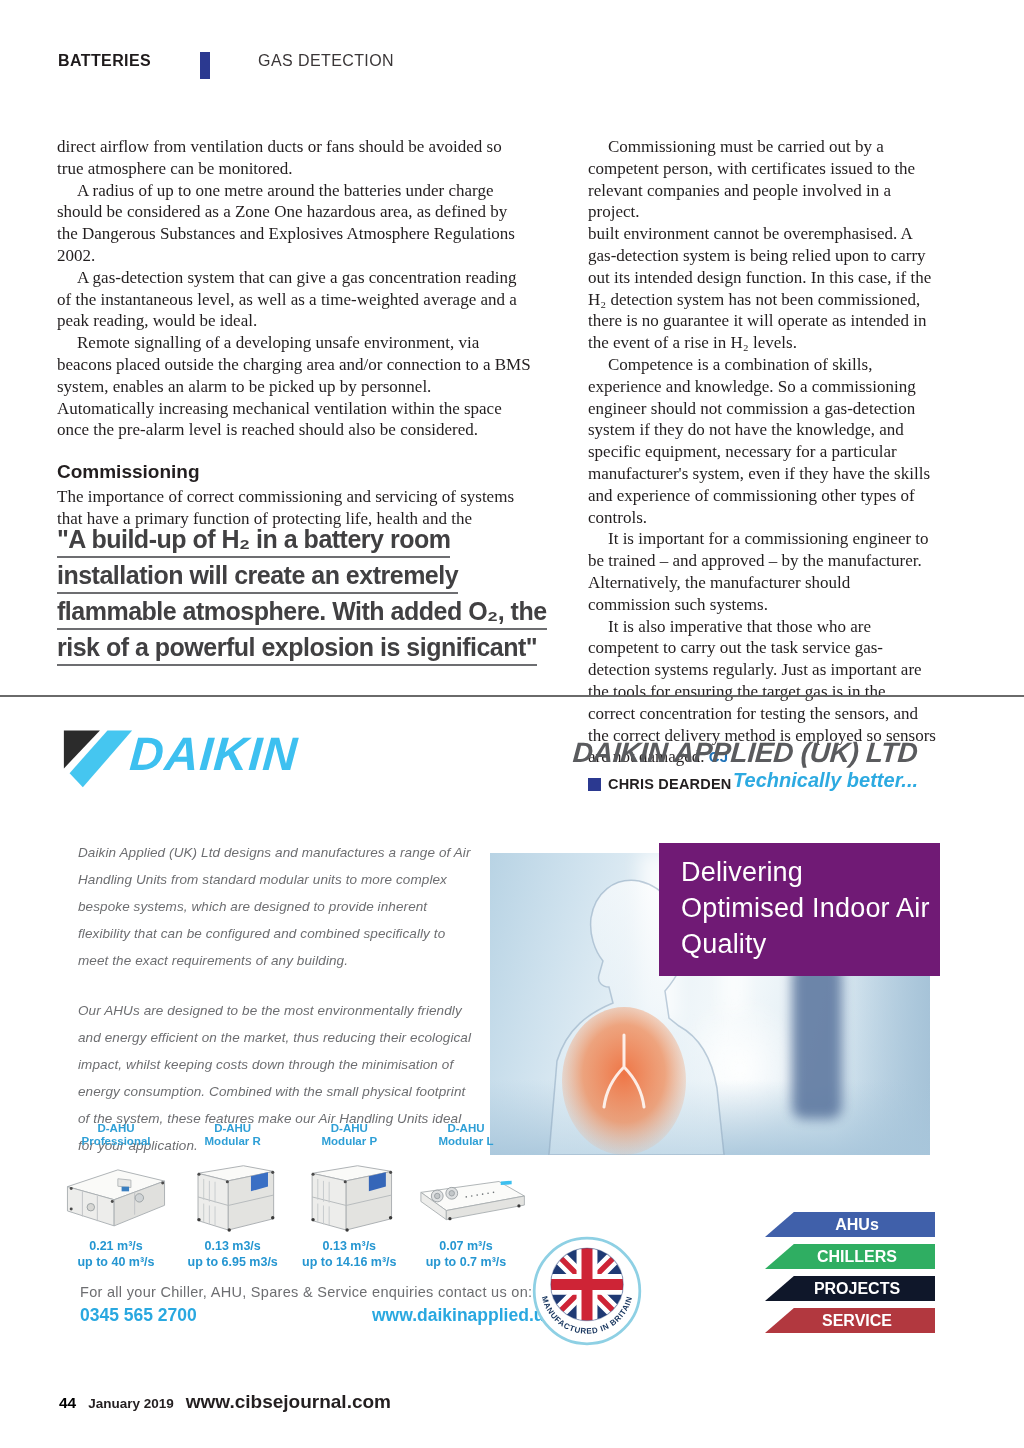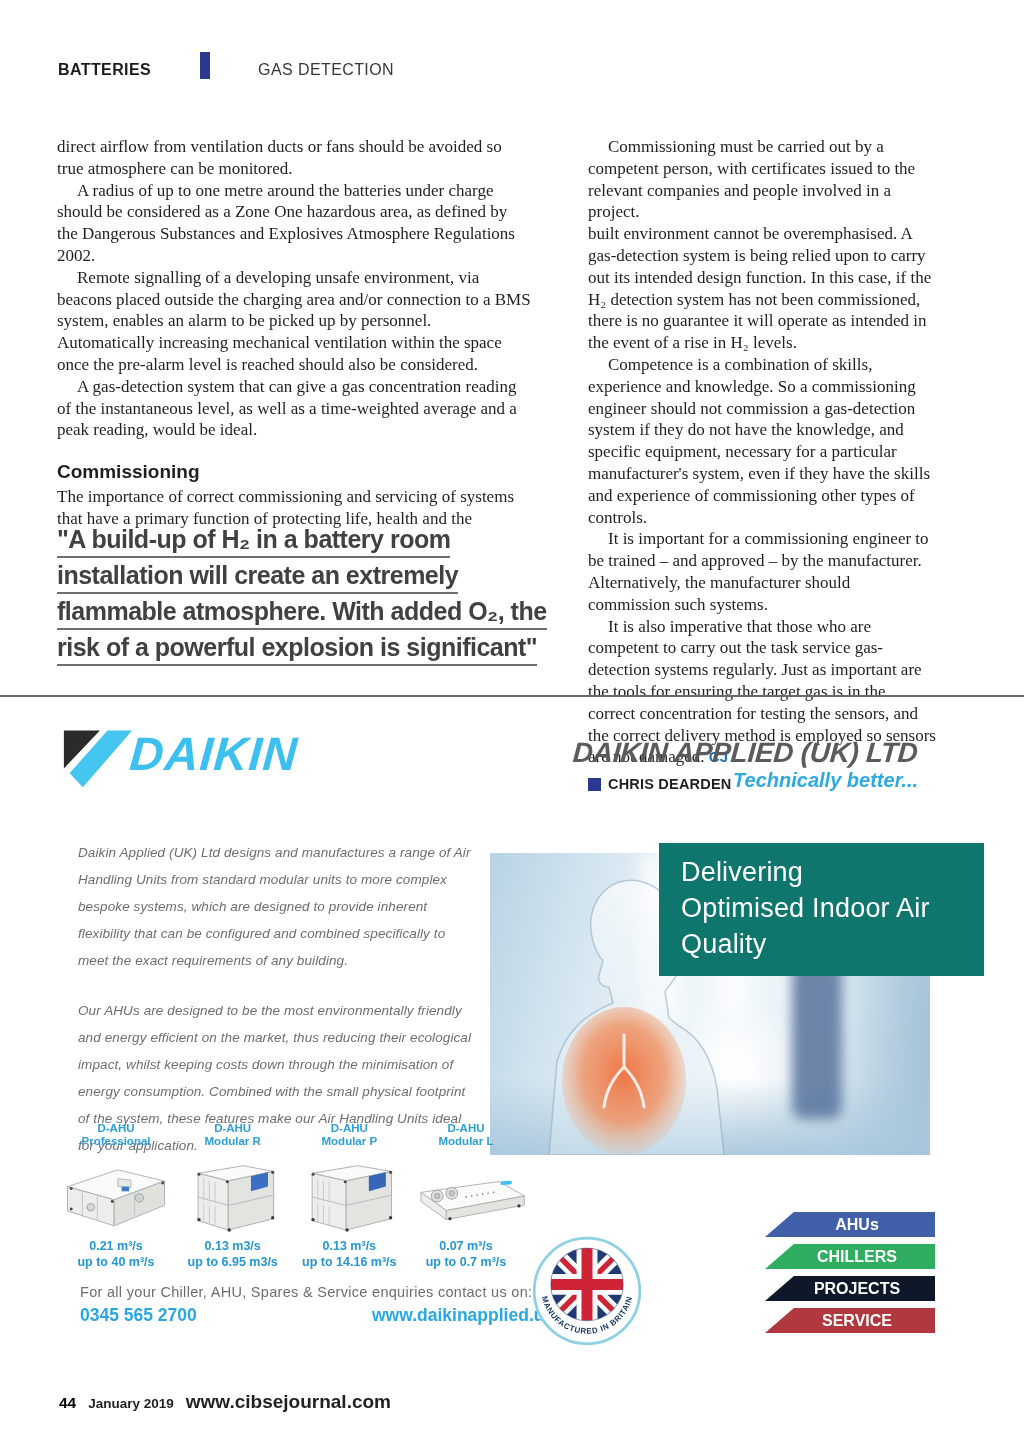--- a/index.html
+++ b/index.html
@@ -1,20 +1,20 @@
 <!DOCTYPE html>
 <html><head>
 <meta charset="utf-8">
 <style>
   html,body{margin:0;padding:0;background:#ffffff;}
   .page{position:relative;width:1024px;height:1448px;background:#fff;overflow:hidden;
         font-family:"Liberation Sans",sans-serif;color:#231f20;}
 
   
-  .kicker{position:absolute;left:58px;top:52px;display:flex;align-items:flex-end;gap:36px;}
+  .kicker{position:absolute;left:58px;top:52px;display:flex;align-items:flex-start;gap:36px;}
   .kicker .section{font-size:16px;font-weight:700;letter-spacing:.4px;color:#1e1a1b;}
   .kicker .bar{width:10px;height:27px;background:#2b3990;margin:0 12px 0 13px;}
   .kicker .topic{font-size:16px;font-weight:400;letter-spacing:.4px;color:#3a3637;}
   .col{position:absolute;top:136px;}
   .col-left{left:57px;width:474px;}
   .col-right{left:588px;width:348px;}
   p.body{font-family:"Liberation Serif","DejaVu Serif",serif;font-size:17px;line-height:21.8px;
          margin:0;color:#221e1f;}
   p.body.indent{text-indent:20px;}
   .subhead{font-size:19px;font-weight:700;color:#221e1f;margin:20px 0 3px 0;}
@@ -54,21 +54,21 @@
          background:radial-gradient(ellipse at center,rgba(255,255,255,.95),rgba(255,255,255,0) 70%);filter:blur(4px);}
   .wallR{position:absolute;right:0;top:0;width:95px;height:100%;
          background:linear-gradient(90deg,rgba(150,180,205,0),#a6c3d8);}
   .floor{position:absolute;bottom:0;left:0;right:0;height:75px;
          background:linear-gradient(180deg,rgba(190,215,232,0),rgba(168,198,219,.9));}
   .walker{position:absolute;right:88px;top:98px;width:50px;height:168px;background:#58739c;
           border-radius:24px 24px 12px 12px;filter:blur(6px);opacity:.85;}
   .walker-head{position:absolute;right:101px;top:76px;width:24px;height:24px;border-radius:50%;
           background:#6f94b4;filter:blur(3px);}
   .figure{position:absolute;left:-6px;bottom:0;}
-  .overlay-box{position:absolute;left:169px;top:-10px;width:325px;height:133px;background:#0f766e;
+  .overlay-box{position:absolute;left:169px;top:-10px;width:281px;height:133px;background:#701a75;
                box-sizing:border-box;padding:11px 0 0 22px;}
   .overlay-box .t{color:#fff;font-size:27px;line-height:36px;font-weight:400;width:250px;letter-spacing:.2px;}
 
   
   .products{position:absolute;left:60px;top:1122px;width:462px;display:flex;justify-content:space-between;}
   .product{width:112px;text-align:center;}
   .pname{color:#2e9fd6;font-weight:700;font-size:11.5px;line-height:13px;}
   .pimg{margin:8px auto 2px auto;display:block;}
   .pspec{color:#2596d1;font-weight:700;font-size:12.5px;line-height:16px;}
 
@@ -103,22 +103,22 @@
 
   <div class="kicker">
     <span class="section">BATTERIES</span>
     <span class="bar"></span>
     <span class="topic">GAS DETECTION</span>
   </div>
 
   <div class="col col-left">
     <p class="body">direct airflow from ventilation ducts or fans should be avoided so true atmosphere can be monitored.</p>
     <p class="body indent">A radius of up to one metre around the batteries under charge should be considered as a Zone One hazardous area, as defined by the Dangerous Substances and Explosives Atmosphere Regulations 2002.</p>
+    <p class="body indent">A gas-detection system that can give a gas concentration reading of the instantaneous level, as well as a time-weighted average and a peak reading, would be ideal.</p>
     <p class="body indent">Remote signalling of a developing unsafe environment, via beacons placed outside the charging area and/or connection to a BMS system, enables an alarm to be picked up by personnel. Automatically increasing mechanical ventilation within the space once the pre-alarm level is reached should also be considered.</p>
-    <p class="body indent">A gas-detection system that can give a gas concentration reading of the instantaneous level, as well as a time-weighted average and a peak reading, would be ideal.</p>
     <div class="subhead">Commissioning</div>
     <p class="body">The importance of correct commissioning and servicing of systems that have a primary function of protecting life, health and the</p>
   </div>
 
   <div class="pullquote">
     <span class="pq-line">"A build-up of H₂ in a battery room</span>
     <span class="pq-line">installation will create an extremely</span>
     <span class="pq-line">flammable atmosphere. With added O₂, the</span>
     <span class="pq-line">risk of a powerful explosion is significant"</span>
   </div>

